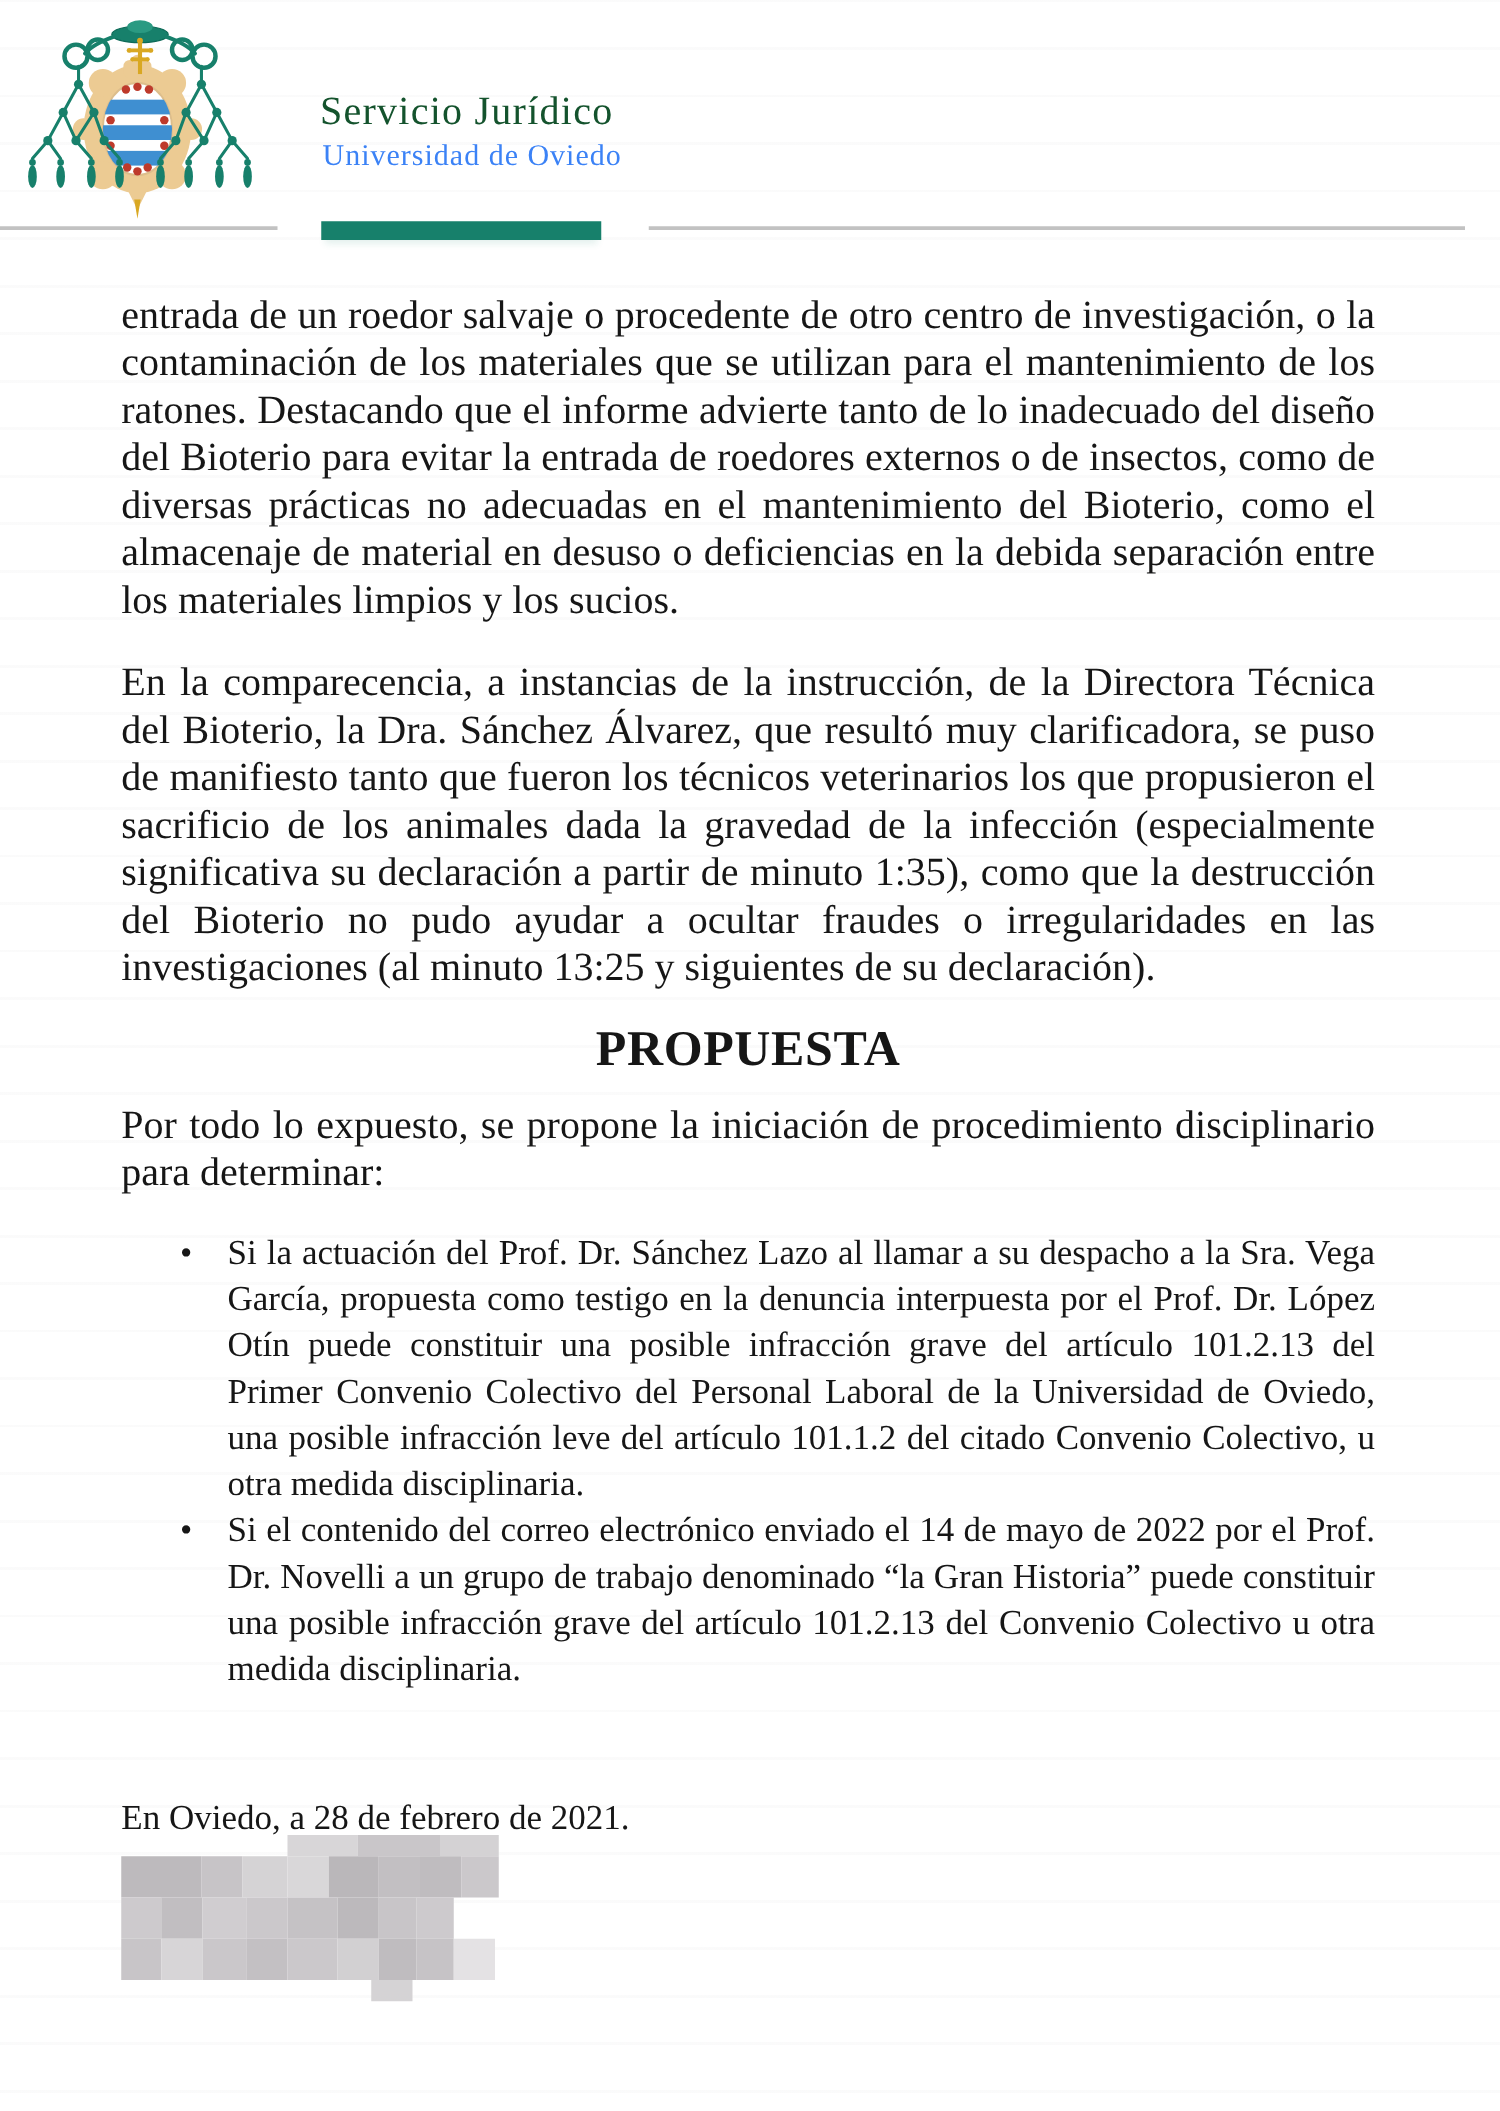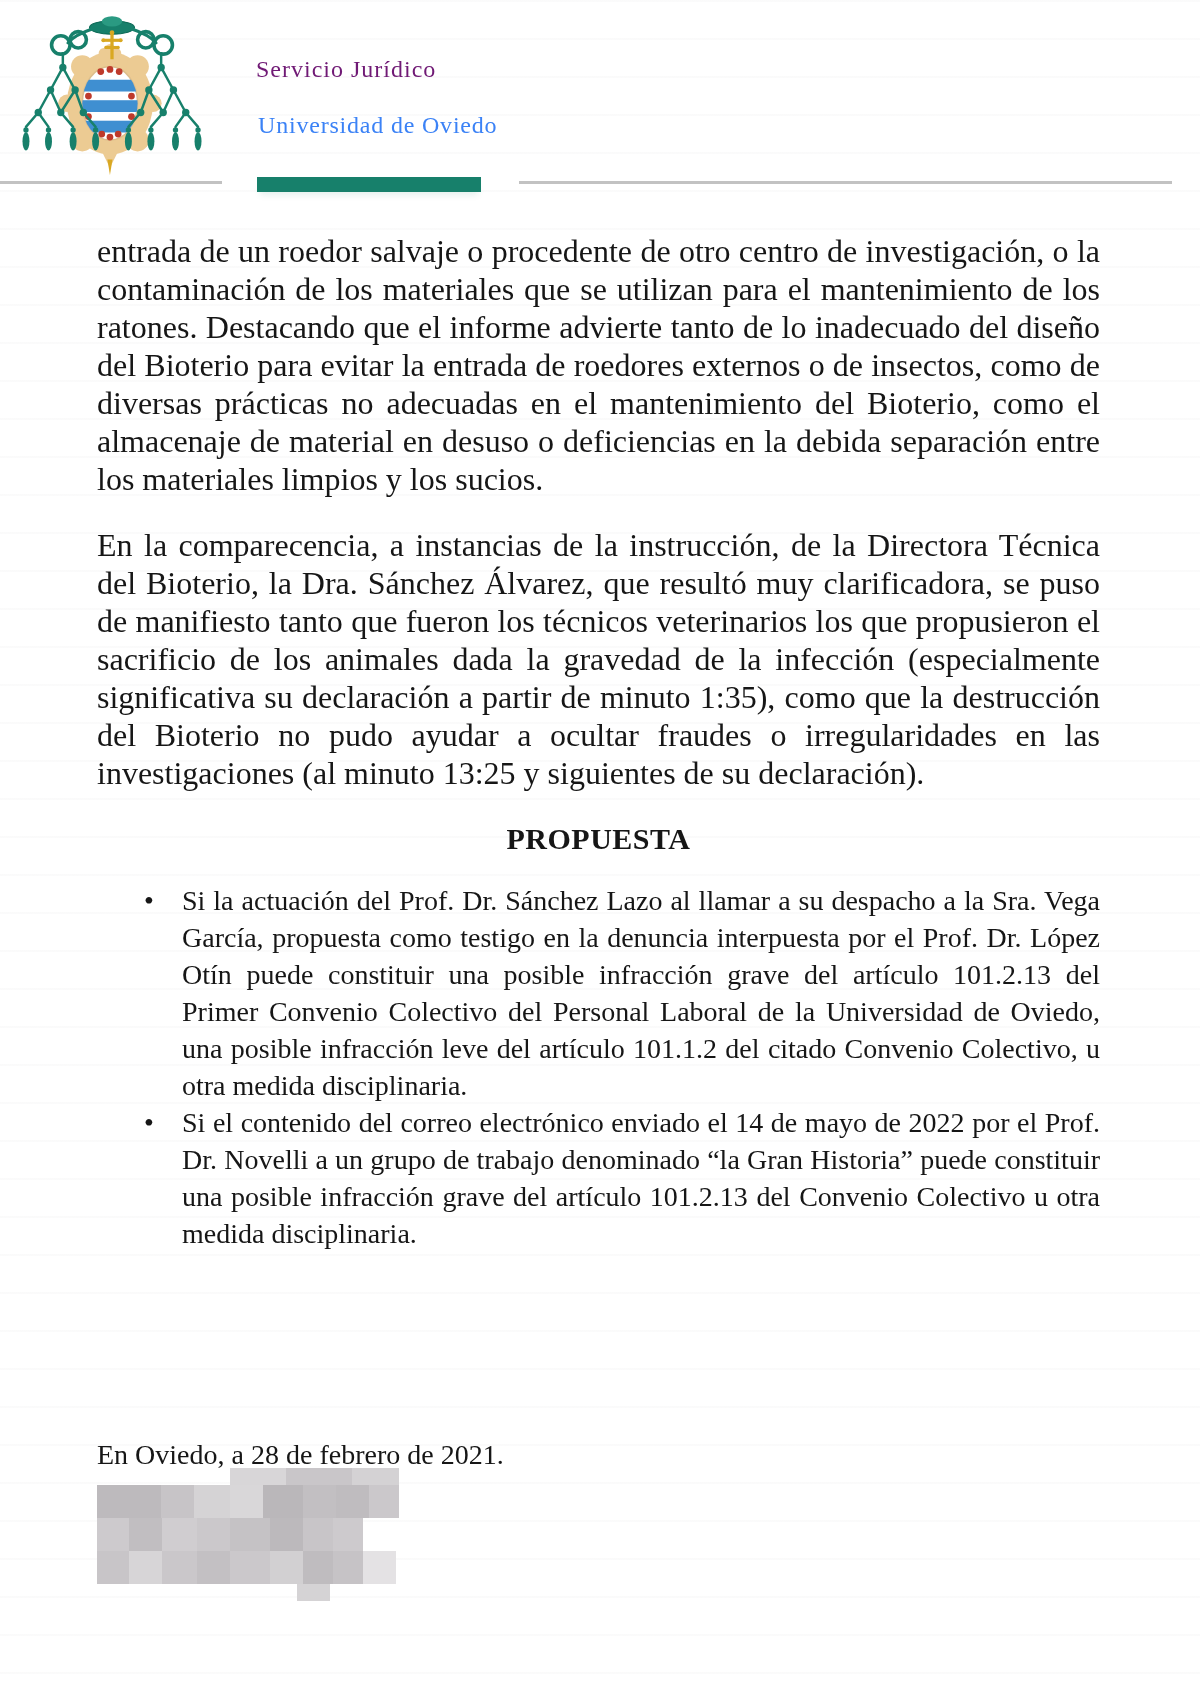--- a/index.html
+++ b/index.html
@@ -15,22 +15,22 @@
   
   .scan-noise{
     position:absolute;inset:0;
     background:repeating-linear-gradient(180deg,
       rgba(130,130,135,0.035) 0 2px, transparent 2px 38px);
     pointer-events:none;
   }
   
   .crest{position:absolute;left:12px;top:6px;}
   .wordmark-1{
-    position:absolute;left:256px;top:56px;
-    font-size:24px;letter-spacing:1px;color:#701a75;
+    position:absolute;left:256px;top:70px;
+    font-size:32px;letter-spacing:1px;color:#14532d;
   }
   .wordmark-2{
     position:absolute;left:258px;top:112px;
     font-size:24px;letter-spacing:0.8px;color:#3b82f6;
   }
   .rule{position:absolute;top:181px;height:3px;background:#c2c2c2;}
   .rule-left{left:0;width:222px;}
   .rule-right{left:519px;width:653px;}
   .teal-bar{
     position:absolute;left:257px;top:177px;width:224px;height:15px;
@@ -41,21 +41,21 @@
   .content{
     position:absolute;left:97px;top:232px;width:1003px;
   }
   .content p{
     margin:0 0 28px 0;
     font-size:32px;line-height:38px;
     text-align:justify;
   }
   .section-heading{
     margin:14px 0 22px 0;
-    font-size:30px;line-height:38px;
+    font-size:40px;line-height:38px;
     font-weight:bold;text-align:center;letter-spacing:0.5px;
   }
   ul.proposal-list{
     list-style:none;margin:24px 0 0 0;padding:0;
   }
   ul.proposal-list li{
     position:relative;
     padding-left:85px;
     font-size:28px;line-height:37px;
     text-align:justify;
@@ -184,20 +184,21 @@
   <div class="rule rule-left"></div>
   <div class="teal-bar"></div>
   <div class="rule rule-right"></div>
 
   <div class="content">
     <p>entrada de un roedor salvaje o procedente de otro centro de investigación, o la contaminación de los materiales que se utilizan para el mantenimiento de los ratones. Destacando que el informe advierte tanto de lo inadecuado del diseño del Bioterio para evitar la entrada de roedores externos o de insectos, como de diversas prácticas no adecuadas en el mantenimiento del Bioterio, como el almacenaje de material en desuso o deficiencias en la debida separación entre los materiales limpios y los sucios.</p>
     <p>En la comparecencia, a instancias de la instrucción, de la Directora Técnica del Bioterio, la Dra. Sánchez Álvarez, que resultó muy clarificadora, se puso de manifiesto tanto que fueron los técnicos veterinarios los que propusieron el sacrificio de los animales dada la gravedad de la infección (especialmente significativa su declaración a partir de minuto 1:35), como que la destrucción del Bioterio no pudo ayudar a ocultar fraudes o irregularidades en las investigaciones (al minuto 13:25 y siguientes de su declaración).</p>
 
     <div class="section-heading">PROPUESTA</div>
 
+    <p>Por todo lo expuesto, se propone la iniciación de procedimiento disciplinario para determinar:</p>
 
     <ul class="proposal-list">
       <li>
         <span class="bullet-marker">•</span>
         <span>Si la actuación del Prof. Dr. Sánchez Lazo al llamar a su despacho a la Sra. Vega García, propuesta como testigo en la denuncia interpuesta por el Prof. Dr. López Otín puede constituir una posible infracción grave del artículo 101.2.13 del Primer Convenio Colectivo del Personal Laboral de la Universidad de Oviedo, una posible infracción leve del artículo 101.1.2 del citado Convenio Colectivo, u otra medida disciplinaria.</span>
       </li>
       <li>
         <span class="bullet-marker">•</span>
         <span>Si el contenido del correo electrónico enviado el 14 de mayo de 2022 por el Prof. Dr. Novelli a un grupo de trabajo denominado “la Gran Historia” puede constituir una posible infracción grave del artículo 101.2.13 del Convenio Colectivo u otra medida disciplinaria.</span>
       </li>

